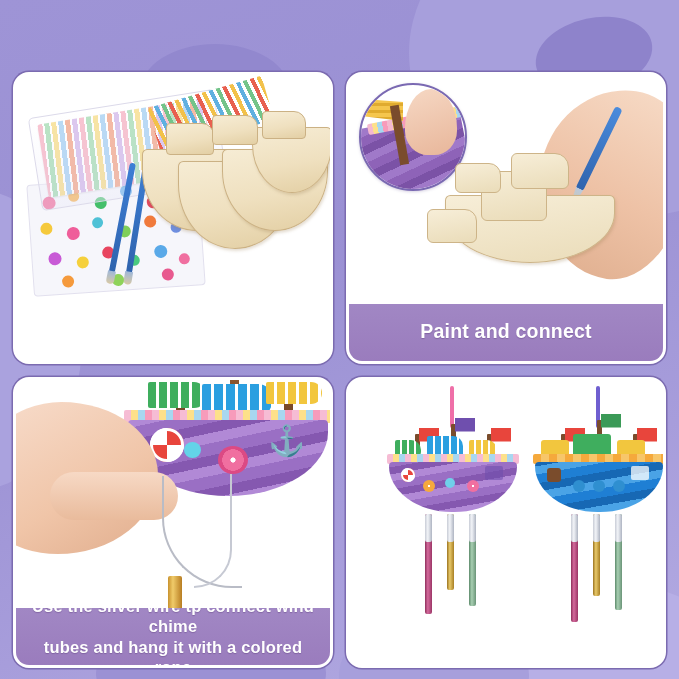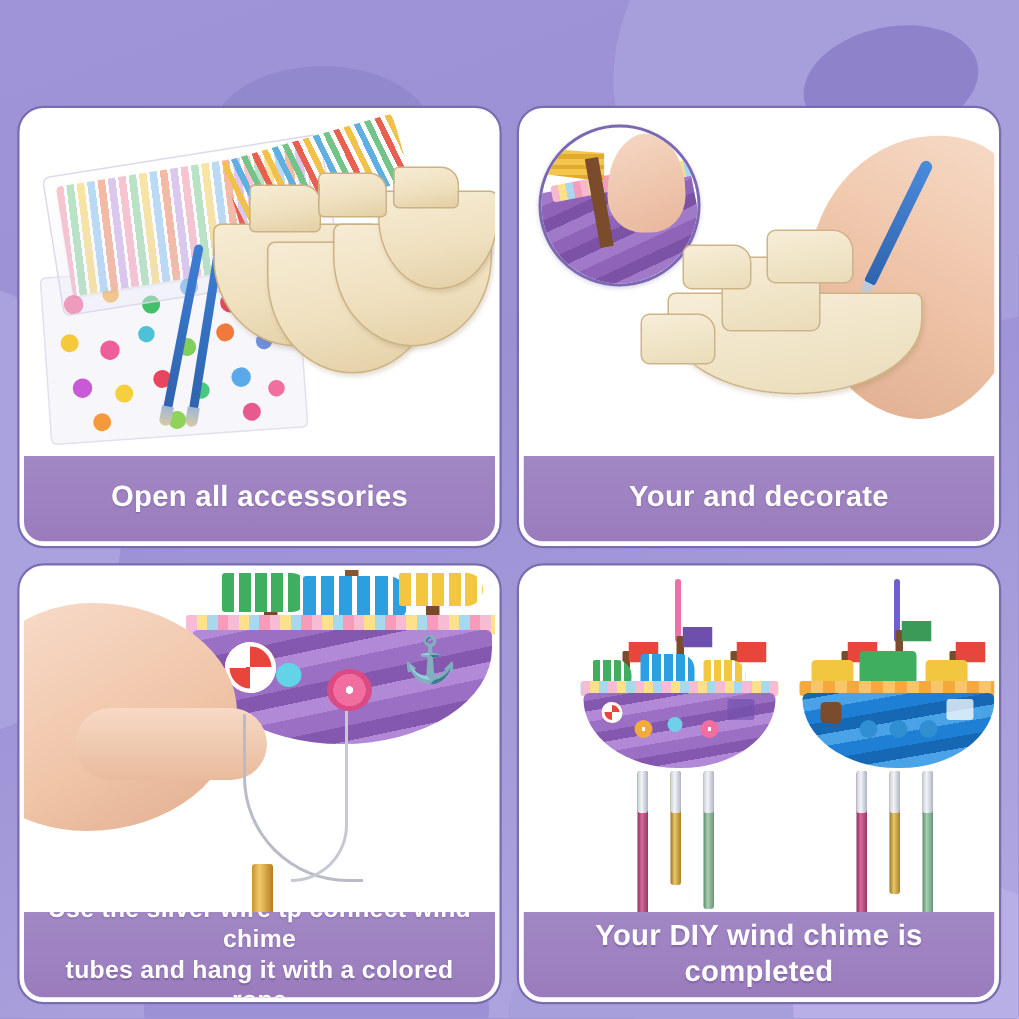--- a/index.html
+++ b/index.html
@@ -298,21 +298,20 @@
         <div class="p1-brush" style="left:128px;top:84px;height:116px;transform:rotate(9deg);"></div>
 
         <div class="p1-wood hull" style="left:126px;top:74px;width:108px;height:80px;"></div>
         <div class="p1-wood hull" style="left:162px;top:86px;width:112px;height:86px;"></div>
         <div class="p1-wood hull" style="left:206px;top:74px;width:104px;height:80px;"></div>
         <div class="p1-wood hull" style="left:236px;top:52px;width:78px;height:64px;"></div>
         <div class="p1-wood" style="left:150px;top:48px;width:46px;height:30px;border-radius:4px 12px 4px 4px;"></div>
         <div class="p1-wood" style="left:196px;top:40px;width:44px;height:28px;border-radius:4px 12px 4px 4px;"></div>
         <div class="p1-wood" style="left:246px;top:36px;width:42px;height:26px;border-radius:4px 12px 4px 4px;"></div>
       </div>
-      <div class="caption cap-1line">Open all accessories</div>
     </div>
 
     <div class="card">
       <div class="photo">
 
         <div class="p2-inset">
           <div class="p2-inset-hull"></div>
           <div class="p2-inset-rail"></div>
           <div class="p2-inset-flag"></div>
           <div class="p2-inset-mast"></div>
@@ -322,21 +321,21 @@
 
         <div class="p2-hand"></div>
         <div class="p2-brush"></div>
 
         <div class="p2-part hull" style="left:96px;top:120px;width:168px;height:66px;"></div>
         <div class="p2-part" style="left:132px;top:96px;width:64px;height:48px;border-radius:6px 16px 6px 6px;"></div>
         <div class="p2-part" style="left:162px;top:78px;width:56px;height:34px;border-radius:6px 14px 6px 6px;"></div>
         <div class="p2-part" style="left:106px;top:88px;width:44px;height:28px;border-radius:6px 12px 6px 6px;"></div>
         <div class="p2-part" style="left:78px;top:134px;width:48px;height:32px;border-radius:6px 12px 6px 6px;"></div>
       </div>
-      <div class="caption cap-1line">Your and decorate</div>
+      <div class="caption cap-1line">Paint and connect</div>
     </div>
 
     <div class="card">
       <div class="photo">
 
         <div class="p3-mast" style="left:160px;top:4px;height:42px;"></div>
         <div class="p3-mast" style="left:214px;top:0px;height:46px;"></div>
         <div class="p3-mast" style="left:268px;top:4px;height:40px;"></div>
 
         <div class="p3-sail sail-green" style="left:132px;top:2px;width:58px;height:26px;border-radius:2px 12px 12px 2px;"></div>
@@ -435,17 +434,16 @@
             </div>
           <div class="tube" style="left:70px;top:128px;height:82px;background:linear-gradient(90deg,#9b7320,#e8c96a 40%,#a87f24);">
               <div class="tube-top"></div>
             </div>
           <div class="tube" style="left:92px;top:128px;height:96px;background:linear-gradient(90deg,#5d8a6b,#a8cfb2 40%,#6a9478);">
               <div class="tube-top"></div>
             </div>
         </div>
 
       </div>
-      <div class="caption cap-1line">Your DIY wind chime is completed</div>
     </div>
 
   </div>
 </div>
 
 </body></html>

